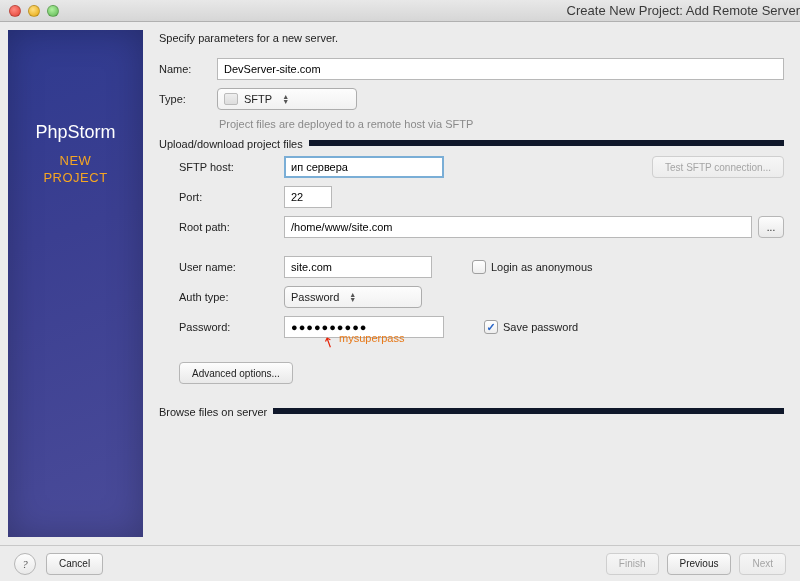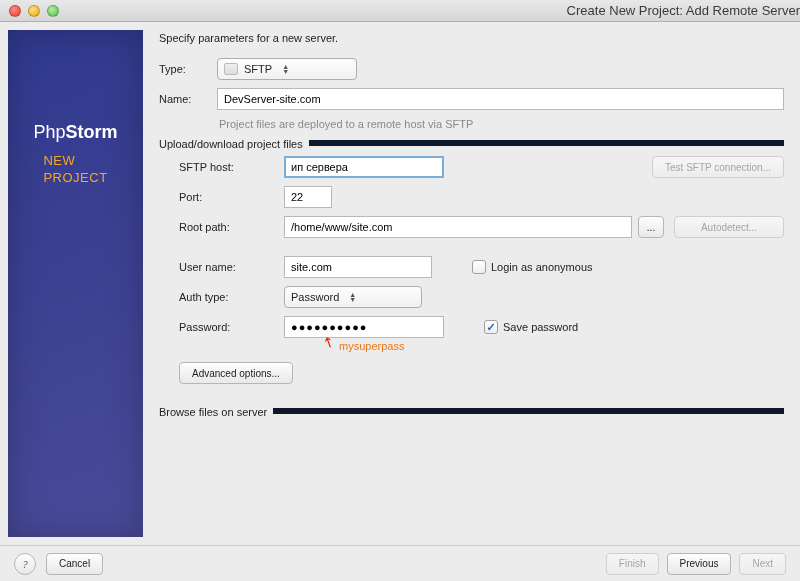--- a/index.html
+++ b/index.html
@@ -30,22 +30,22 @@
   .sidebar {
     width: 135px;
     margin: 8px 0 8px 8px;
     background: linear-gradient(160deg, #2f3a8f 0%, #3b3f91 40%, #4a4b99 100%);
     box-shadow: inset 0 0 35px rgba(0,0,0,.25);
     color: #fff;
     display: flex; flex-direction: column; align-items: center;
     padding-top: 18px;
   }
   .phpstorm-logo { color: #fff; font-size: 18px; font-weight: 300; font-family: "Helvetica Neue", Arial, sans-serif; margin-top: 74px; }
-  .phpstorm-logo b { font-weight: 700; }
-  .new-project { color: #f5a623; font-size: 13px; line-height: 1.3; margin-top: 10px; letter-spacing: .5px; }
+  .phpstorm-logo b { font-weight: 400; }
+  .new-project { color: #f5a623; font-size: 13px; text-align: center; line-height: 1.3; margin-top: 10px; letter-spacing: .5px; }
   .main { flex: 1; padding: 10px 16px 0 16px; position: relative; }
   .intro { font-size: 11px; margin-bottom: 14px; }
   .row { display: flex; align-items: center; margin-bottom: 8px; }
   .lbl { width: 58px; text-align: left; padding-right: 6px; }
   .lbl-wide { width: 105px; text-align: left; padding-right: 6px; }
   .lbl-wider { width: 130px; text-align: left; padding-right: 6px; }
   input[type=text], input[type=password] {
     height: 22px; border: 1px solid #b8b8b8; border-radius: 0;
     padding: 2px 6px; font-size: 11px; background: #fff;
     font-family: inherit;
@@ -118,35 +118,35 @@
     <div class="new-project">
       <div>NEW</div>
       <div>PROJECT</div>
     </div>
   </div>
 
   <div class="main">
     <div class="intro">Specify parameters for a new server.</div>
 
     <div class="row">
+      <div class="lbl">Name:</div>
+      <input type="text" style="flex: 1 1 0%;" value="DevServer-site.com">
+    </div>
+
+    <div class="row">
       <div class="lbl">Type:</div>
       <div class="select" style="width:140px">
         <span class="select-icon"></span>
         <span>SFTP</span>
         <span class="arrows">
             <span>▲</span>
             <span>▼</span>
           </span>
       </div>
     </div>
-
-    <div class="row">
-      <div class="lbl">Name:</div>
-      <input type="text" style="flex: 1 1 0%;" value="DevServer-site.com">
-    </div>
     <div class="hint">Project files are deployed to a remote host via SFTP</div>
 
     <div class="fieldset">
       <span class="fieldset-label">Upload/download project files</span>
 
       <div style="padding-left:20px;">
         <div class="row">
           <div class="lbl-wide">SFTP host:</div>
           <input type="text" class="focused" style="width: 160px;" value="ип сервера">
           <div style="flex:1"></div>
@@ -155,21 +155,20 @@
 
         <div class="row">
           <div class="lbl-wide">Port:</div>
           <input type="text" style="width: 48px;" value="22">
         </div>
 
         <div class="row">
           <div class="lbl-wide">Root path:</div>
           <input type="text" style="flex: 1 1 0%;" value="/home/www/site.com">
           <button class="btn btn-small" style="margin-left:6px">...</button>
-          <button class="btn disabled" style="margin-left:10px; width:110px; justify-content:center">Autodetect...</button>
         </div>
 
         <div style="height:10px"></div>
 
         <div class="row">
           <div class="lbl-wide">User name:</div>
           <input type="text" style="width: 148px;" value="site.com">
           <div style="width:40px"></div>
           <span class="checkbox"></span>
           <span>Login as anonymous</span>
@@ -186,21 +185,21 @@
           </div>
         </div>
 
         <div class="row" style="position:relative">
           <div class="lbl-wide">Password:</div>
           <input type="text" style="width: 160px; letter-spacing: 1px;" value="●●●●●●●●●●">
           <div style="width:40px"></div>
           <span class="checkbox checked"></span>
           <span>Save password</span>
           <span class="annot-arrow" style="left:144px; top:18px;">↖</span>
-          <span class="annot" style="left:160px; top:24px">mysuperpass</span>
+          <span class="annot" style="left:160px; top:16px">mysuperpass</span>
         </div>
 
         <div style="height:16px"></div>
         <button class="btn">Advanced options...</button>
       </div>
     </div>
 
     <div class="fieldset" style="margin-top:24px">
       <span class="fieldset-label">Browse files on server</span>
 

